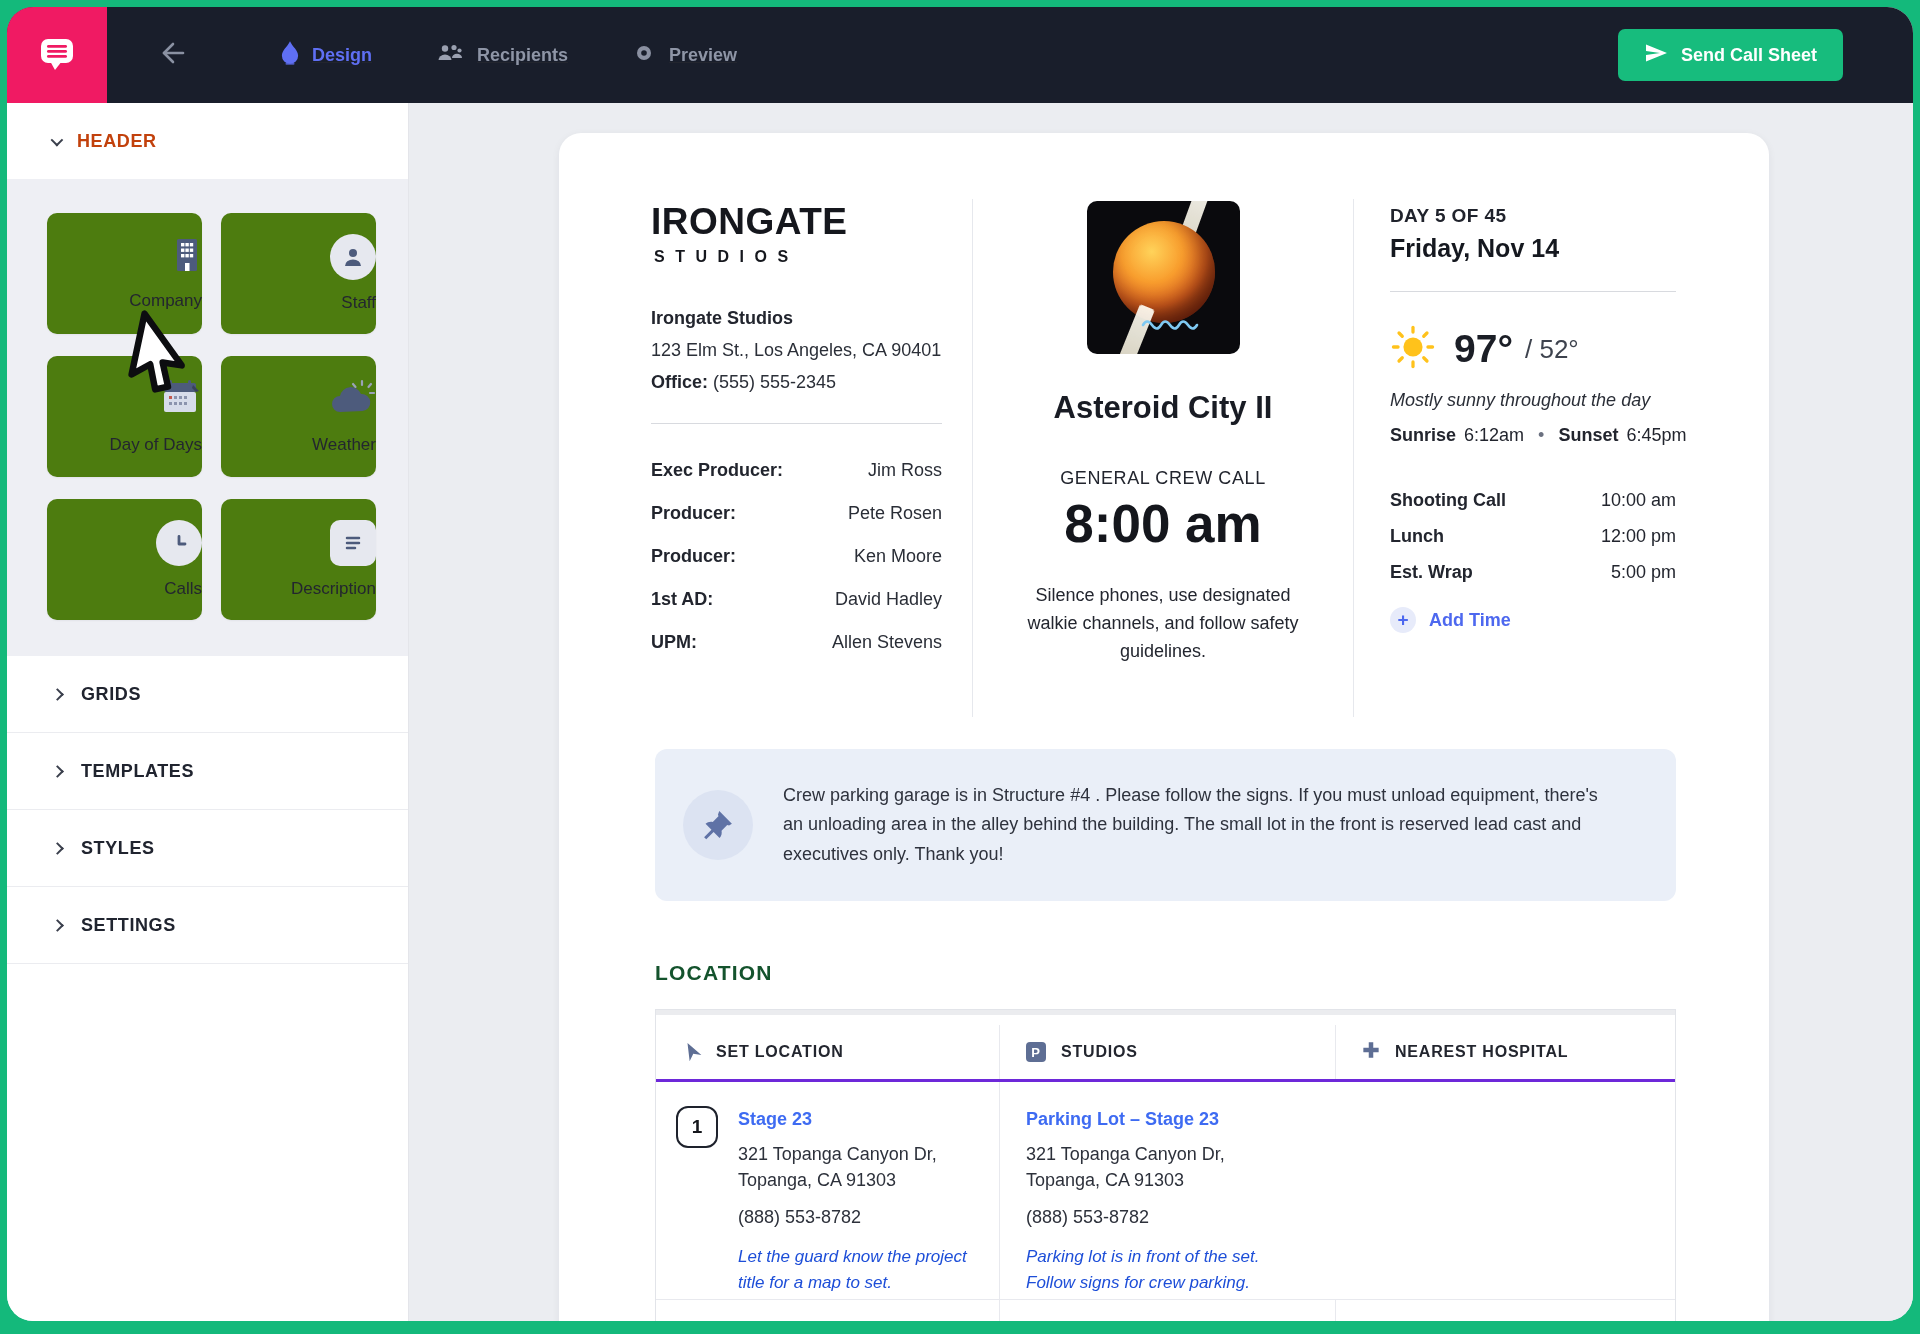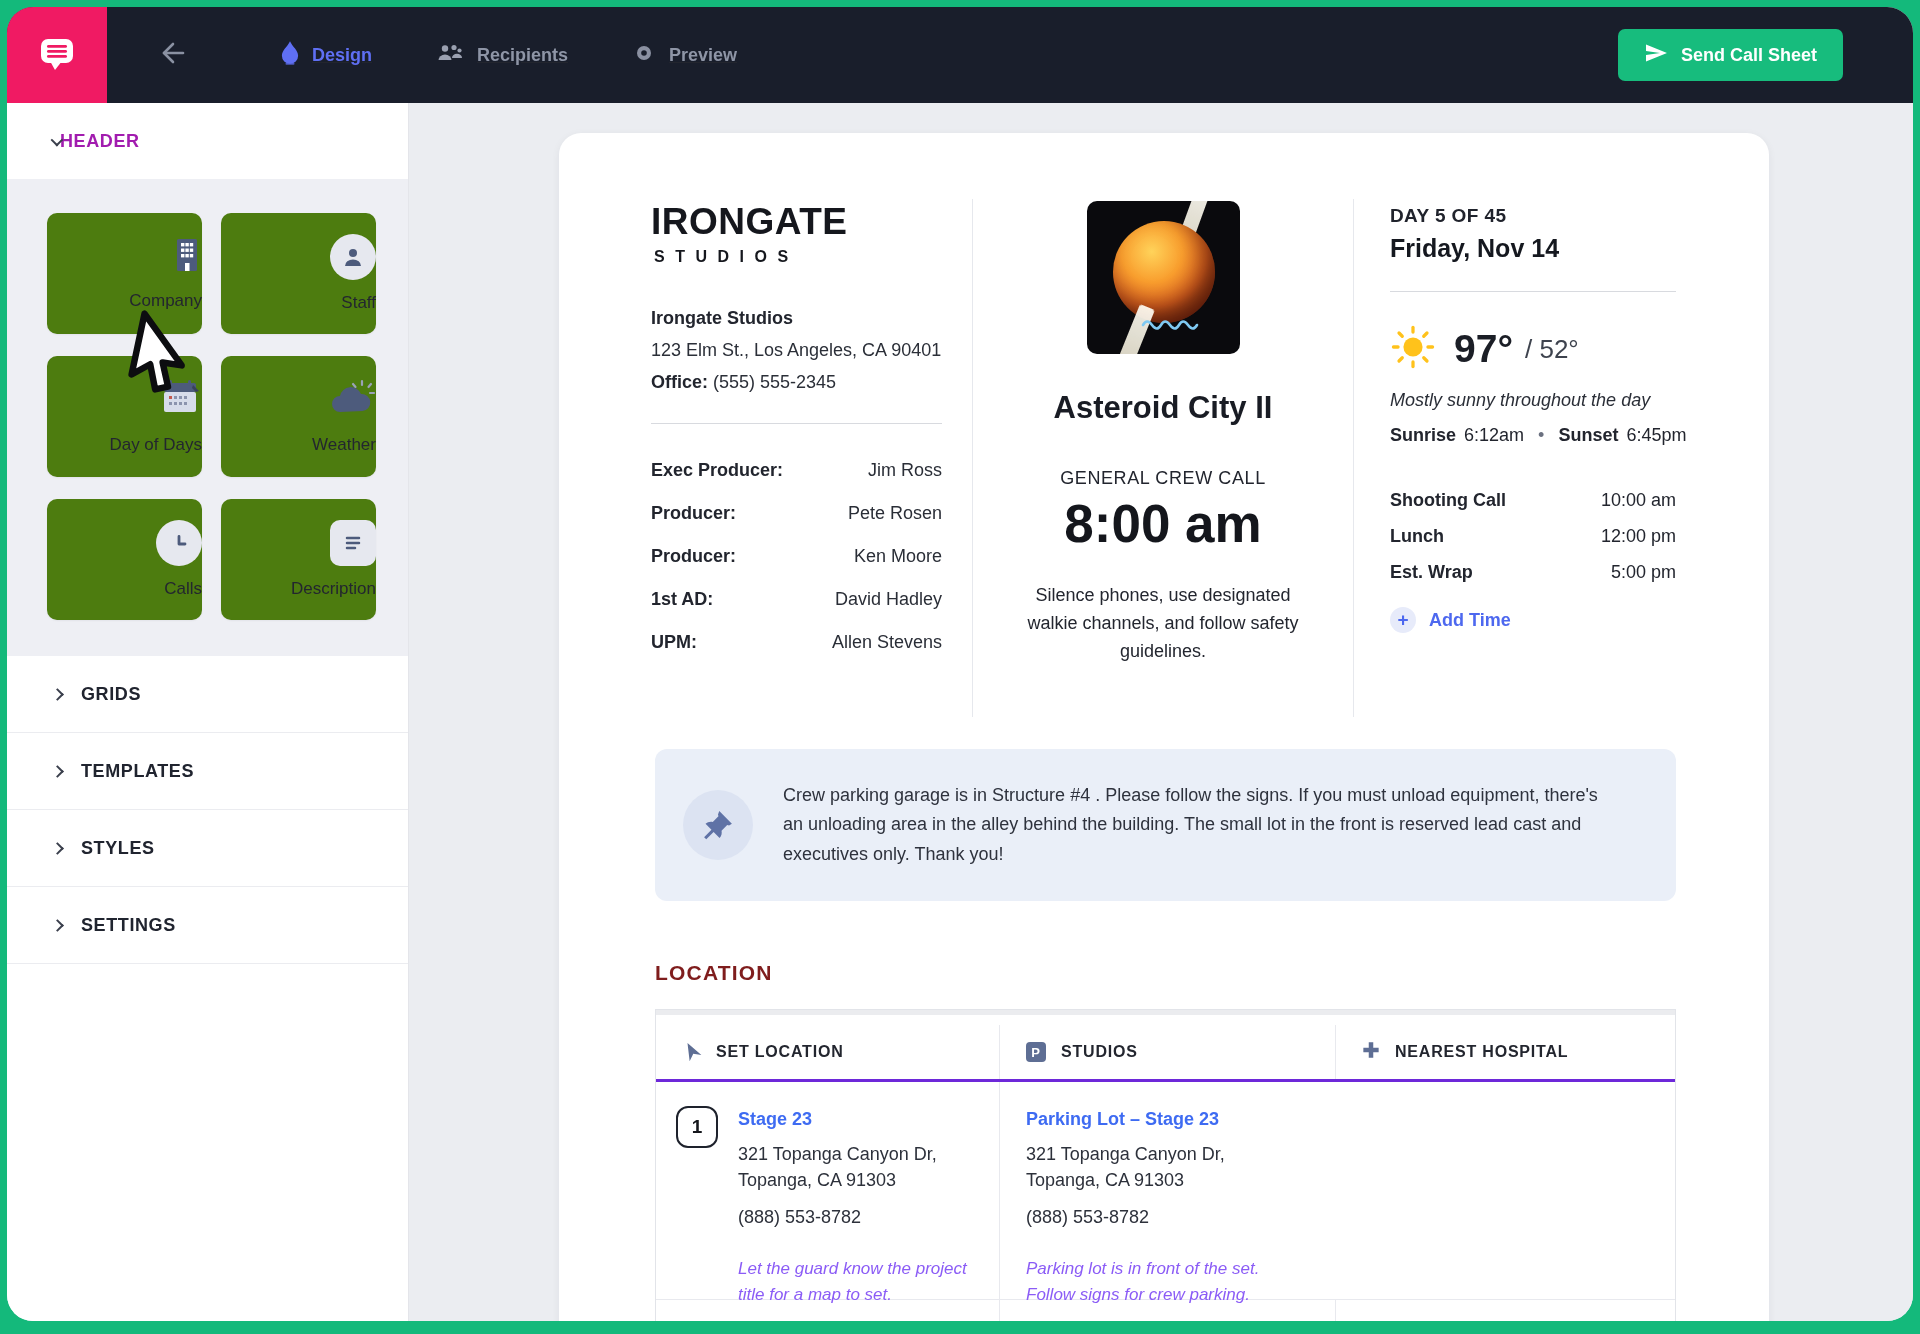--- a/index.html
+++ b/index.html
@@ -34,23 +34,23 @@
     height:52px; border-radius:7px; padding:0 26px;
     display:flex; align-items:center; gap:13px;
     font-size:18px; font-weight:700; border:none; cursor:pointer;
   }
   
   .sidebar {
     position:absolute; top:96px; left:0; width:402px; bottom:0;
     background:#fff; border-right:1px solid #E4E5EA;
   }
   .side-header {
-    height:76px; display:flex; align-items:center; 
+    height:76px; display:flex; align-items:center; gap:17px;
     padding-left:44px; font-size:18px; font-weight:700;
-    letter-spacing:.6px; color:#a21caf; cursor:pointer;
+    letter-spacing:.6px; color:#c2410c; cursor:pointer;
   }
   .chev { width:9px; height:9px; border-right:2px solid #3A3F4C; border-bottom:2px solid #3A3F4C; display:inline-block; }
   .chev.down  { transform:rotate(45deg) translateY(-2px); }
   .chev.right { transform:rotate(-45deg); }
   .tiles-panel { background:#EEEFF4; padding:34px 32px 36px 40px; }
   .tiles-grid { display:grid; grid-template-columns:1fr 1fr; gap:22px 19px; }
   .tile {
     background:#4d7c0f; border-radius:10px; height:121px;
     display:flex; flex-direction:column; align-items:flex-end; justify-content:center;
     gap:13px; font-size:17px; color:#23262F; cursor:pointer;
@@ -128,21 +128,21 @@
   .note-box {
     margin:32px 93px 0 96px; background:#EAEFF8; border-radius:12px;
     display:flex; align-items:center; min-height:152px; padding:26px 30px 26px 0;
   }
   .pin-circle {
     width:70px; height:70px; border-radius:50%; background:#DCE3F2; flex:none;
     margin:0 30px 0 28px; display:flex; align-items:center; justify-content:center;
   }
   .note-text { font-size:18px; line-height:1.62; color:#2E323D; padding-right:24px; }
   
-  .loc-title { margin:60px 0 0 96px; font-size:21px; font-weight:600; letter-spacing:1.2px; color:#7f1d1d; }
+  .loc-title { margin:60px 0 0 96px; font-size:21px; font-weight:600; letter-spacing:1.2px; color:#14532d; }
   .loc-table { margin:24px 93px 0 96px; border:1px solid #E2E4E9; }
   .table-top-strip { height:5px; background:#EBECEF; }
   .loc-head, .loc-row { display:grid; grid-template-columns:343px 336px 340px; }
   .loc-head { border-bottom:3px solid #6d28d9;margin-top:10px; }
   .loc-head-cell {
     height:54px; display:flex; align-items:center; gap:15px; padding-left:26px;
     font-size:16px; font-weight:700; letter-spacing:.8px; color:#23262F;
   }
   .vline { border-left:1px solid #E8E9EE; }
   .loc-row1 { height:218px; border-bottom:1px solid #E8E9EE; }
@@ -150,21 +150,21 @@
   .cell { padding:24px 24px 0 26px; font-size:18px; color:#2D313B; line-height:1.45; }
   .cell-set { display:flex; gap:20px; padding-left:20px; }
   .badge {
     width:42px; height:42px; border:2.5px solid #1E222C; border-radius:12px; flex:none;
     display:flex; align-items:center; justify-content:center;
     font-weight:700; font-size:19px; color:#15171C; background:#fff;
   }
   .place-name { color:#3E6BF2; font-weight:600; font-size:18px; cursor:pointer; }
   .addr { margin-top:9px; }
   .phone { margin-top:11px; }
-  .cell-note { margin-top:26px; font-style:italic; color:#8b5cf6; font-size:17px; line-height:1.52; }
+  .cell-note { margin-top:14px; font-style:italic; color:#1d4ed8; font-size:17px; line-height:1.52; }
   .p-icon {
     width:20px; height:20px; background:#5E6E94; border-radius:4px; color:#fff;
     font-size:13px; font-weight:700; display:flex; align-items:center; justify-content:center;
   }
 </style>
 </head>
 <body>
 
 <div class="app">
 

